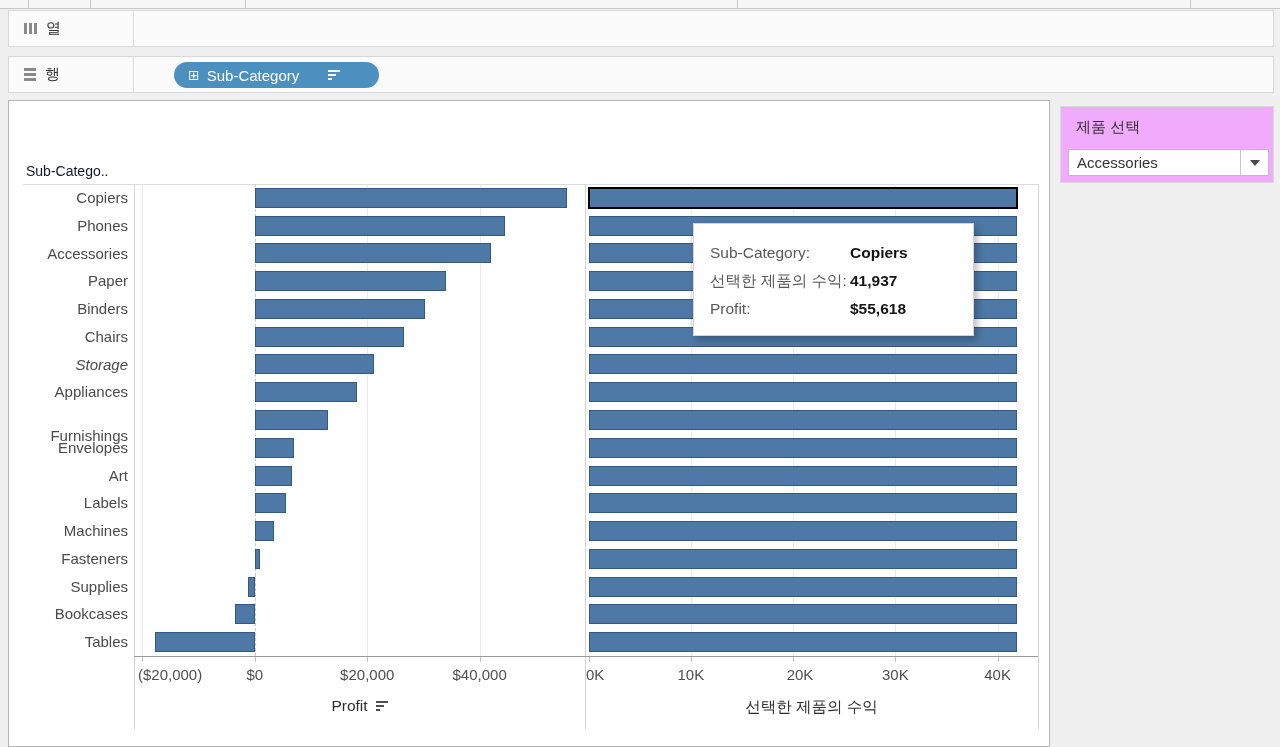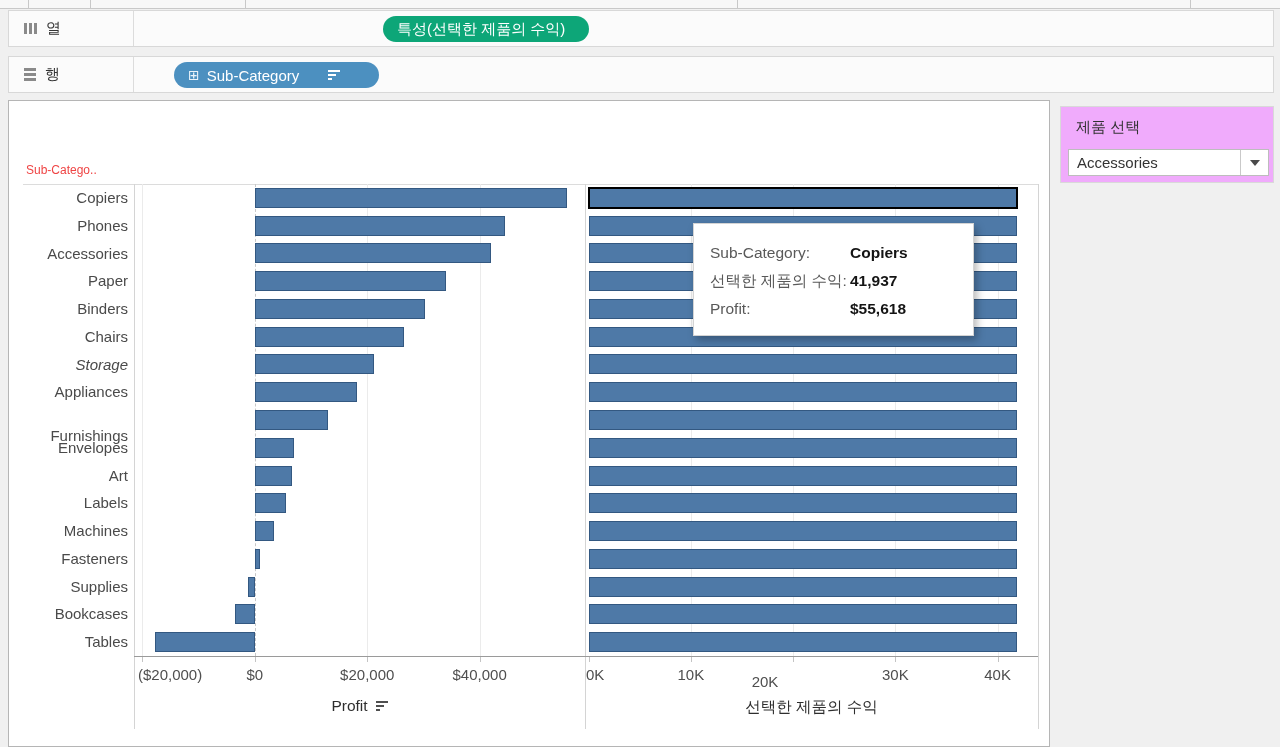--- a/index.html
+++ b/index.html
@@ -32,21 +32,21 @@
   .boxplus-icon { font-size:14px; line-height:1; color:#eaf3fa; }
   .sort-icon { display:inline-flex; flex-direction:column; gap:2px; }
   .sort-icon i { display:block; height:2px; background:currentColor; }
   .sort-icon i:nth-child(1){ width:12px; }
   .sort-icon i:nth-child(2){ width:8px; }
   .sort-icon i:nth-child(3){ width:4px; }
   .pill-blue .sort-icon { color:#fff; margin-left:22px; }
 
   
   .canvas { left:8px; top:100px; width:1042px; height:647px; background:#fff; border:1px solid #b5b5b5; }
-  .row-header { left:17px; top:62px; font-size:12px; color:#ef4444; white-space:nowrap; }
+  .row-header { left:17px; top:62px; font-size:14px; color:#0f172a; white-space:nowrap; }
   .header-underline { left:14px; top:83px; width:111px; height:1px; background:#909090; }
   .plot-top-line { left:14px; top:83px; width:1015px; height:1px; background:#dcdcdc; }
   .axis-bottom-line { left:125px; top:555px; width:904px; height:1px; background:#9a9a9a; }
   .pane-sep { top:83px; width:1px; height:545px; background:#d4d4d4; }
 
   .cat-label { left:0; width:119px; text-align:right; font-size:15px; color:#4a4a4a; white-space:nowrap; }
   .gridline { top:83px; width:1px; height:472px; background:#ebebeb; }
   .zeroline  { top:83px; width:0; height:472px; border-left:1px dashed #c8c8c8; background:none; }
   .tickmark { top:556px; width:1px; height:5px; background:#c4c4c4; }
   .tick-label { top:565px; font-size:15px; color:#4f4f4f; white-space:nowrap; }
@@ -82,23 +82,20 @@
 </div>
 
 <div class="abs shelf-row" style="top:10px">
   <div class="abs shelf-label-area">
     <span class="cols-icon">
         <i></i>
         <i></i>
         <i></i>
       </span>
     <span class="shelf-label">열</span>
-  </div>
-  <div class="abs pill pill-green" style="left:374px; width:206px">
-    <span class="pill-label">특성(선택한 제품의 수익)</span>
   </div>
 </div>
 
 <div class="abs shelf-row" style="top:56px">
   <div class="abs shelf-label-area">
     <span class="rows-icon">
         <i></i>
         <i></i>
         <i></i>
       </span>
@@ -167,21 +164,21 @@
       <div class="abs bar" title="Supplies" style="left: 239.147px; top: 475.588px; width: 6.68211px; height: 20px; background: rgb(78, 121, 167);"></div>
       <div class="abs bar" title="Bookcases" style="left: 226.311px; top: 503.353px; width: 19.518px; height: 20px; background: rgb(78, 121, 167);"></div>
       <div class="abs bar" title="Tables" style="left: 146.215px; top: 531.118px; width: 99.6134px; height: 20px; background: rgb(78, 121, 167);"></div>
       <div class="abs tickmark" style="left: 579.579px;"></div>
       <div class="abs tick-label" style="left: 577px;">0K</div>
       <div class="abs gridline" style="left: 681.836px;"></div>
       <div class="abs tickmark" style="left: 681.836px;"></div>
       <div class="abs tick-label" style="left: 681.836px; transform: translateX(-50%);">10K</div>
       <div class="abs gridline" style="left: 784.094px;"></div>
       <div class="abs tickmark" style="left: 784.094px;"></div>
-      <div class="abs tick-label" style="left: 756px; transform: translateX(-50%); margin-top: 7px;">20K</div>
+      <div class="abs tick-label" style="left: 791px; transform: translateX(-50%);">20K</div>
       <div class="abs gridline" style="left: 886.351px;"></div>
       <div class="abs tickmark" style="left: 886.351px;"></div>
       <div class="abs tick-label" style="left: 886.351px; transform: translateX(-50%);">30K</div>
       <div class="abs gridline" style="left: 988.608px;"></div>
       <div class="abs tickmark" style="left: 988.608px;"></div>
       <div class="abs tick-label" style="left: 988.608px; transform: translateX(-50%);">40K</div>
       <div class="abs bar selected" title="Copiers" style="left: 578.579px; top: 85.8824px; width: 430.837px; height: 22px; background: rgb(78, 121, 167);"></div>
       <div class="abs bar" title="Phones" style="left: 579.579px; top: 114.647px; width: 428.837px; height: 20px; background: rgb(78, 121, 167);"></div>
       <div class="abs bar" title="Accessories" style="left: 579.579px; top: 142.412px; width: 428.837px; height: 20px; background: rgb(78, 121, 167);"></div>
       <div class="abs bar" title="Paper" style="left: 579.579px; top: 170.176px; width: 428.837px; height: 20px; background: rgb(78, 121, 167);"></div>

